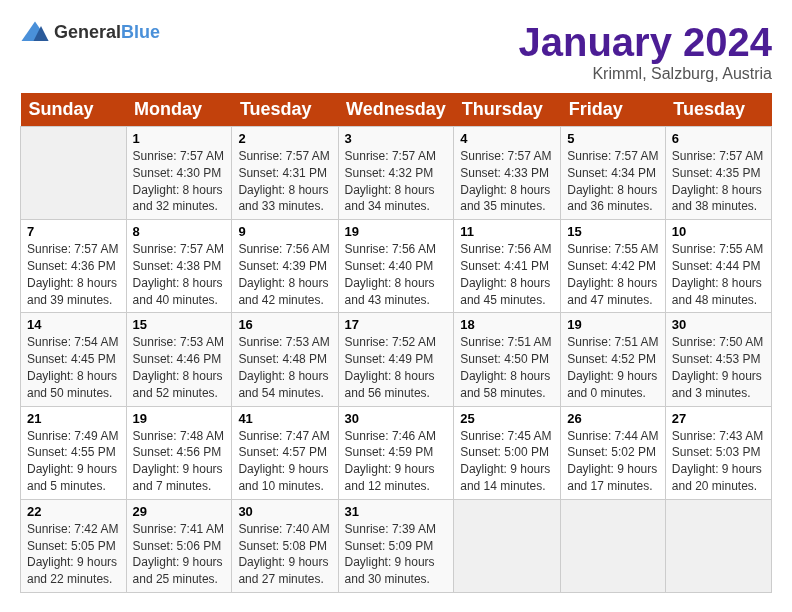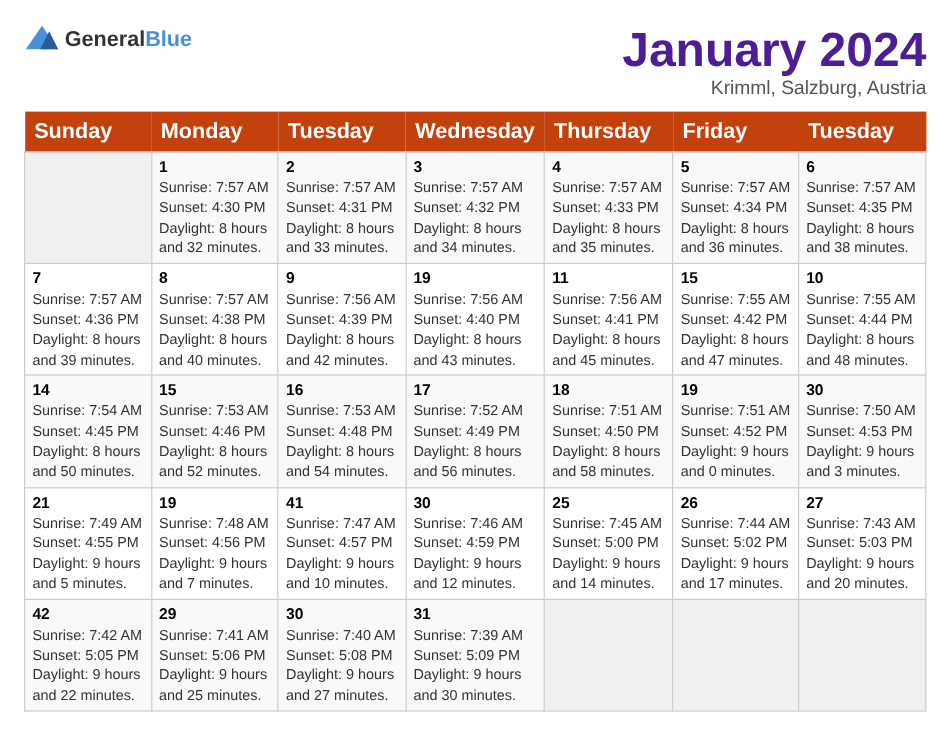--- a/index.html
+++ b/index.html
@@ -231,21 +231,21 @@
           <div class="day-number">26</div>
           <div class="day-info">Sunrise: 7:44 AM<br>Sunset: 5:02 PM<br>Daylight: 9 hours and 17 minutes.</div>
         </td>
         <td>
           <div class="day-number">27</div>
           <div class="day-info">Sunrise: 7:43 AM<br>Sunset: 5:03 PM<br>Daylight: 9 hours and 20 minutes.</div>
         </td>
       </tr>
       <tr>
         <td>
-          <div class="day-number">42</div>
+          <div class="day-number">22</div>
           <div class="day-info">Sunrise: 7:42 AM<br>Sunset: 5:05 PM<br>Daylight: 9 hours and 22 minutes.</div>
         </td>
         <td>
           <div class="day-number">29</div>
           <div class="day-info">Sunrise: 7:41 AM<br>Sunset: 5:06 PM<br>Daylight: 9 hours and 25 minutes.</div>
         </td>
         <td>
           <div class="day-number">30</div>
           <div class="day-info">Sunrise: 7:40 AM<br>Sunset: 5:08 PM<br>Daylight: 9 hours and 27 minutes.</div>
         </td>

